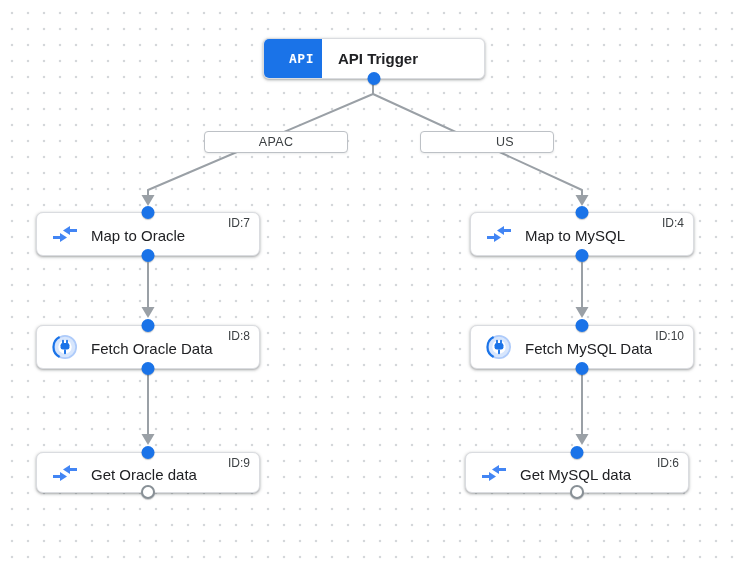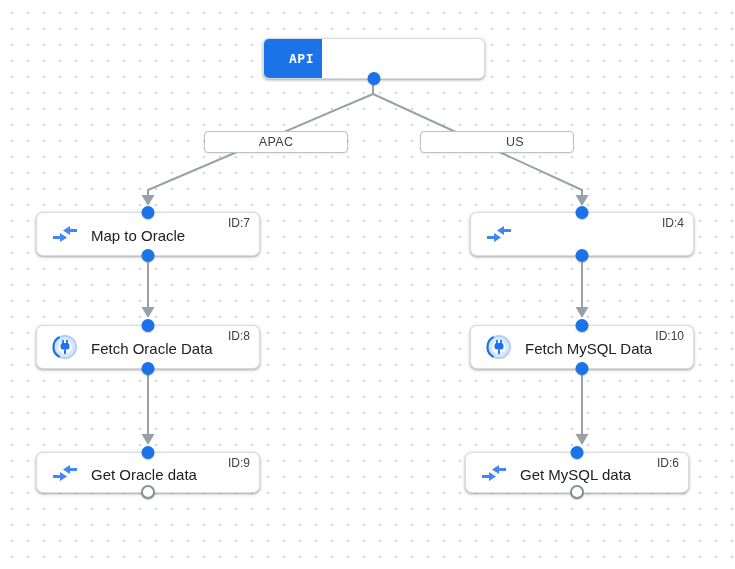--- a/index.html
+++ b/index.html
@@ -102,25 +102,26 @@
       <polygon points="575.5,307 588.5,307 582,318"></polygon>
       <polygon points="141.5,434 154.5,434 148,445"></polygon>
       <polygon points="575.5,434 588.5,434 582,445"></polygon>
     </g>
   </svg>
 
   <div class="trigger-node">
     <div class="trigger-icon">
       <span>API</span>
     </div>
+    <div class="trigger-title">API Trigger</div>
     <div class="port port-bottom"></div>
   </div>
 
   <div class="branch-label" style="left:204px;top:131px;width:144px;">APAC</div>
-  <div class="branch-label" style="left:420px;top:131px;width:154px;padding-left:36px;">US</div>
+  <div class="branch-label" style="left:420px;top:131px;width:134px;padding-left:36px;">US</div>
 
   <div class="task-node" style="left:36px;top:212px;">
     <div class="port port-top"></div>
     <div class="node-icon">
       <svg width="24" height="20" viewBox="0 0 24 20">
         <g stroke="#4285f4" stroke-width="3" fill="#4285f4">
           <line x1="0" y1="13.5" x2="7" y2="13.5"></line>
             <path d="M7,9 L14,13.5 L7,18 Z" stroke="none"></path>
           <line x1="24" y1="6.5" x2="17" y2="6.5"></line>
             <path d="M17,2 L10,6.5 L17,11 Z" stroke="none"></path>
@@ -174,20 +175,21 @@
     <div class="node-icon">
       <svg width="24" height="20" viewBox="0 0 24 20">
         <g stroke="#4285f4" stroke-width="3" fill="#4285f4">
           <line x1="0" y1="13.5" x2="7" y2="13.5"></line>
             <path d="M7,9 L14,13.5 L7,18 Z" stroke="none"></path>
           <line x1="24" y1="6.5" x2="17" y2="6.5"></line>
             <path d="M17,2 L10,6.5 L17,11 Z" stroke="none"></path>
         </g>
       </svg>
     </div>
+    <div class="node-title">Map to MySQL</div>
     <div class="node-id">ID:4</div>
     <div class="port port-bottom"></div>
   </div>
 
   <div class="task-node" style="left:470px;top:325px;">
     <div class="port port-top"></div>
     <div class="node-icon">
       <svg width="26" height="26" viewBox="0 0 24 24">
         <circle cx="12" cy="12" r="10.3" fill="#d7e6fd" stroke="#aecbfa" stroke-width="1.6"></circle>
         <path d="M7,2.8 A10.3,10.3 0 0,0 7,21.2" fill="none" stroke="#1a73e8" stroke-width="2"></path>

